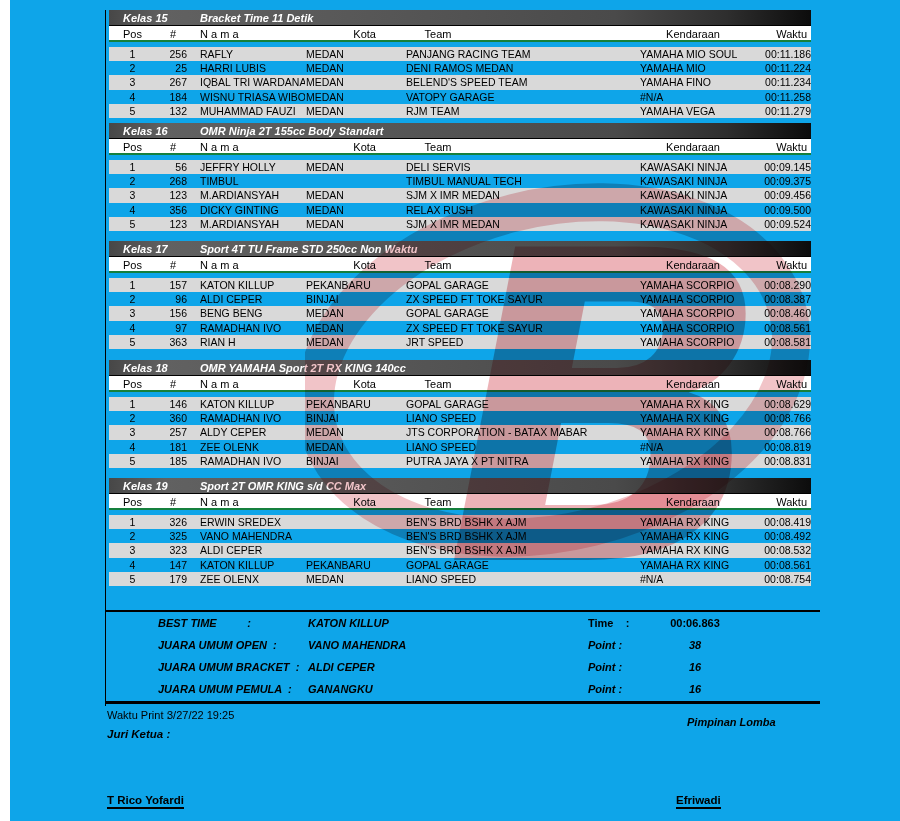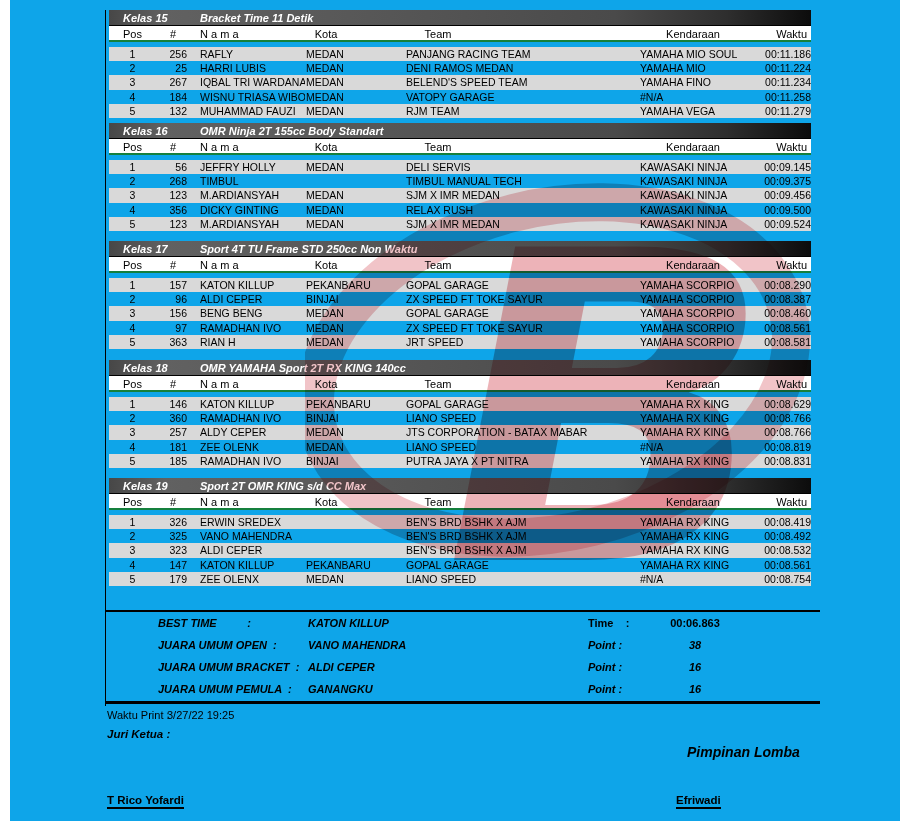--- a/index.html
+++ b/index.html
@@ -17,21 +17,21 @@
     background:linear-gradient(90deg,#474747 0%,#616161 8%,#565656 40%,#4a4a4a 72%,#2e2e2e 88%,#0c0c0c 100%);
     color:#fff;font-weight:bold;font-style:italic;font-size:11px;line-height:16px;
   }
   .bar .kelas{position:absolute;left:14px;white-space:nowrap;}
   .bar .title{position:absolute;left:91px;white-space:nowrap;}
   .colhdr{position:relative;height:16px;line-height:16px;font-size:11px;font-weight:normal;border-bottom:2px solid #15803d;background:#fff;}
   .colhdr span{position:absolute;white-space:nowrap;}
   .h-pos{left:0;width:47px;text-align:center;}
   .h-num{left:47px;width:34px;text-align:center;}
   .h-nama{left:91px;}
-  .h-kota{left:167px;width:100px;text-align:center;}
+  .h-kota{left:167px;width:100px;text-align:right;}
   .h-team{left:279px;width:100px;text-align:center;}
   .h-kend{left:534px;width:100px;text-align:center;}
   .h-waktu{left:602px;width:100px;text-align:right;padding-right:4px;}
   .rows{margin-top:5px;}
   .row{display:flex;height:14.2px;line-height:14.3px;font-size:10.5px;}
   .row:nth-child(odd){background:var(--stripe,#d9d9d9);}
   .c-pos{width:47px;text-align:center;flex:none;}
   .c-num{width:34px;text-align:right;padding-right:3px;flex:none;}
   .c-nama{width:115px;padding-left:10px;white-space:nowrap;overflow:hidden;flex:none;}
   .c-kota{width:100px;padding-left:1px;white-space:nowrap;overflow:hidden;flex:none;}
@@ -47,21 +47,21 @@
   .s-val{left:203px;font-style:italic;}
   .s-rlab{left:483px;}
   .s-rval{left:535px;width:110px;text-align:center;}
   .srow.it .s-rlab,.srow.it .s-rval{font-style:italic;}
 
   
   .wprint{position:absolute;left:97px;top:709px;font-size:11px;}
   .wprint .wpl{position:absolute;left:0;white-space:nowrap;}
   .wprint .wpv{position:absolute;left:60px;white-space:nowrap;}
   .juri{position:absolute;left:97px;top:728px;font-size:11.5px;font-weight:bold;font-style:italic;white-space:nowrap;}
-  .pimpinan{position:absolute;left:677px;top:744px;font-size:14px;font-weight:bold;font-style:italic;white-space:nowrap;}
+  .pimpinan{position:absolute;left:677px;top:716px;font-size:11px;font-weight:bold;font-style:italic;white-space:nowrap;}
   .sign{position:absolute;top:794px;font-size:11.5px;font-weight:bold;border-bottom:2px solid #000;padding-bottom:1px;white-space:nowrap;}
   .sign-left{left:97px;text-align:right;}
   .sign-right{left:666px;}
 
   
   .wm{position:absolute;left:295px;top:112px;pointer-events:none;mix-blend-mode:multiply;}
 </style>
 </head>
 <body>
 

